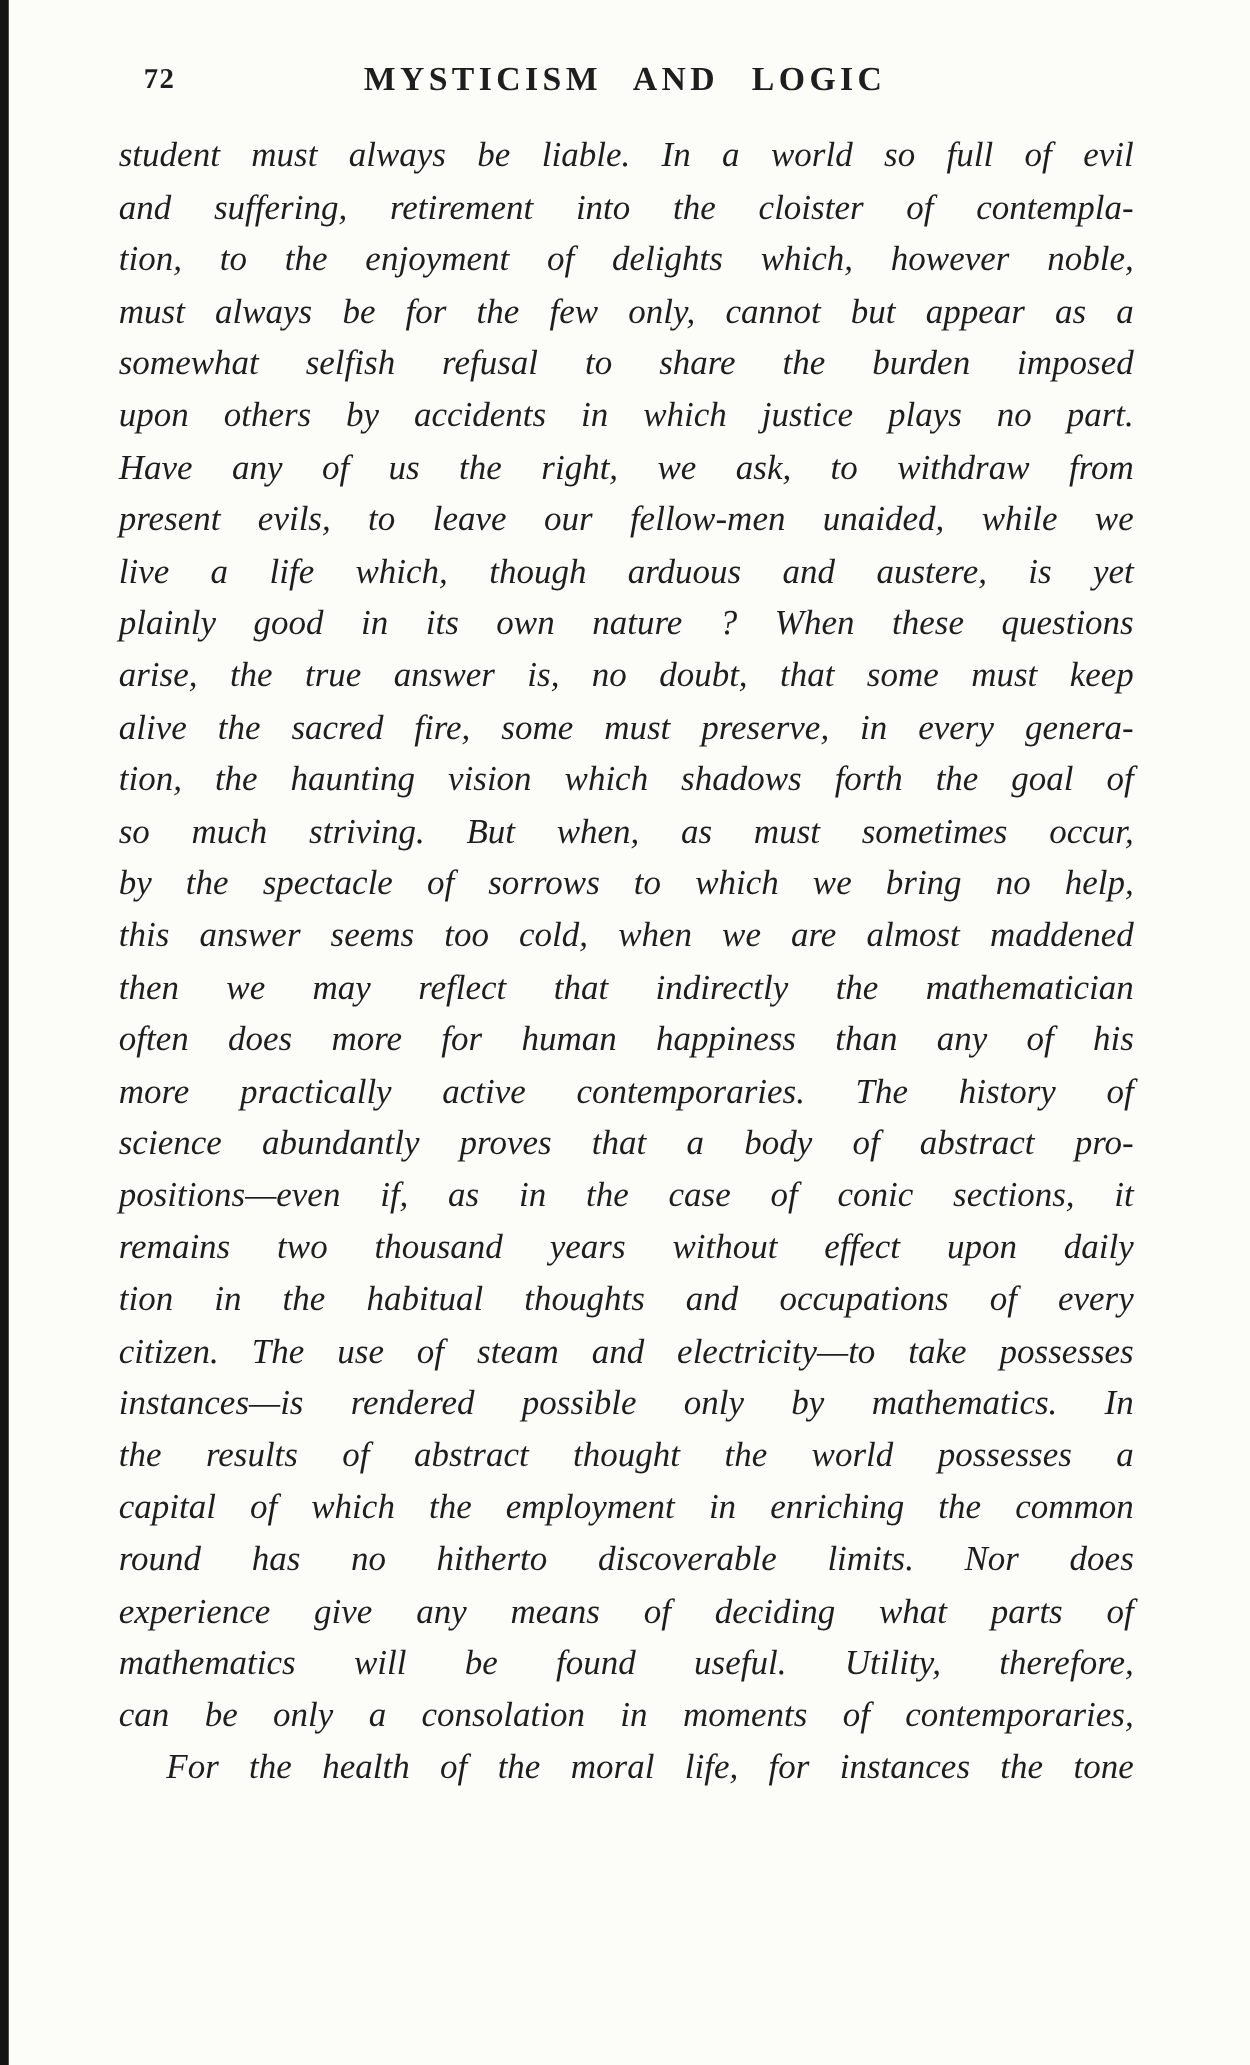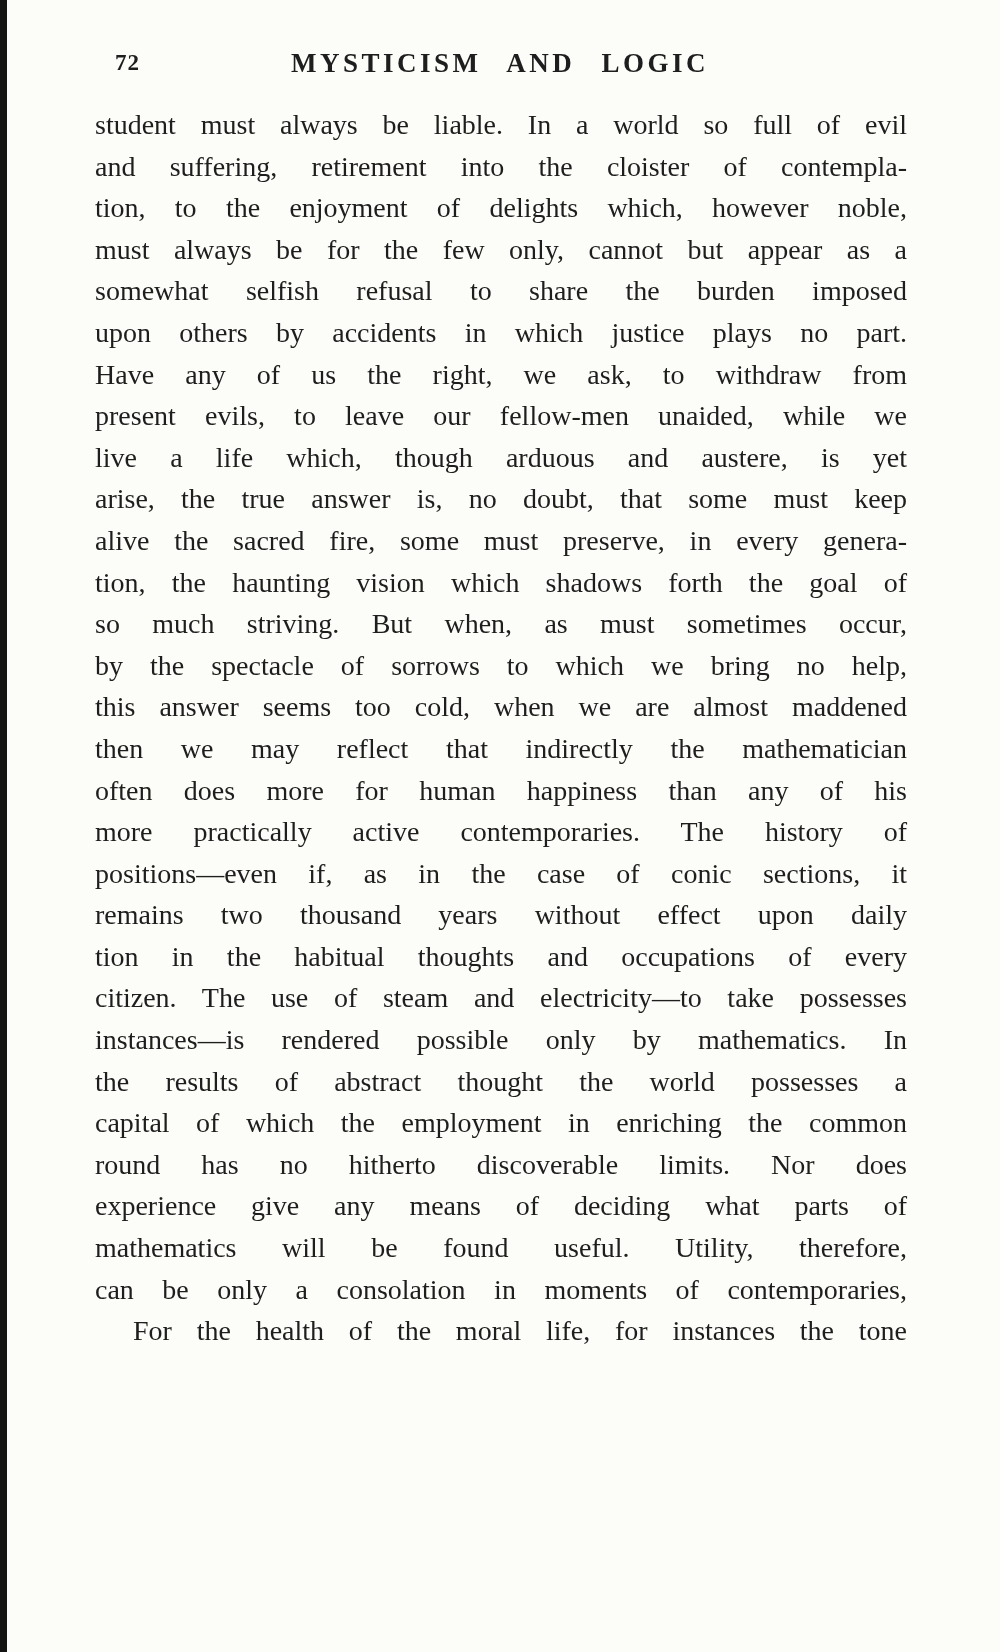--- a/index.html
+++ b/index.html
@@ -41,20 +41,21 @@
     letter-spacing: 3.5px;
     word-spacing: 16px;
   }
   .text-block {
     position: absolute;
     top: 104px;
     left: 95px;
     right: 93px;
     font-size: 28px;
     line-height: 41.6px;
+    font-style: italic;
   }
   .line {
     text-align: justify;
     text-align-last: justify;
     white-space: normal;
   }
   .line.l {
     text-align-last: left;
   }
   .line.ji {
@@ -75,29 +76,31 @@
   <div class="text-block">
       <div class="line j">student must always be liable.  In a world so full of evil</div>
       <div class="line j">and suffering, retirement into the cloister of contempla-</div>
       <div class="line j">tion, to the enjoyment of delights which, however noble,</div>
       <div class="line j">must always be for the few only, cannot but appear as a</div>
       <div class="line j">somewhat selfish refusal to share the burden imposed</div>
       <div class="line j">upon others by accidents in which justice plays no part.</div>
       <div class="line j">Have any of us the right, we ask, to withdraw from</div>
       <div class="line j">present evils, to leave our fellow-men unaided, while we</div>
       <div class="line j">live a life which, though arduous and austere, is yet</div>
+      <div class="line j">plainly good in its own nature ?  When these questions</div>
       <div class="line j">arise, the true answer is, no doubt, that some must keep</div>
       <div class="line j">alive the sacred fire, some must preserve, in every genera-</div>
       <div class="line j">tion, the haunting vision which shadows forth the goal of</div>
       <div class="line j">so much striving.  But when, as must sometimes occur,</div>
       <div class="line j">by the spectacle of sorrows to which we bring no help,</div>
       <div class="line j">this answer seems too cold, when we are almost maddened</div>
       <div class="line j">then we may reflect that indirectly the mathematician</div>
       <div class="line j">often does more for human happiness than any of his</div>
       <div class="line j">more practically active contemporaries.  The history of</div>
+      <div class="line j">science abundantly proves that a body of abstract pro-</div>
       <div class="line j">positions—even if, as in the case of conic sections, it</div>
       <div class="line j">remains two thousand years without effect upon daily</div>
       <div class="line j">tion in the habitual thoughts and occupations of every</div>
       <div class="line j">citizen.  The use of steam and electricity—to take possesses</div>
       <div class="line j">instances—is rendered possible only by mathematics.  In</div>
       <div class="line j">the results of abstract thought the world possesses a</div>
       <div class="line j">capital of which the employment in enriching the common</div>
       <div class="line j">round has no hitherto discoverable limits.  Nor does</div>
       <div class="line j">experience give any means of deciding what parts of</div>
       <div class="line j">mathematics will be found useful.  Utility, therefore,</div>

